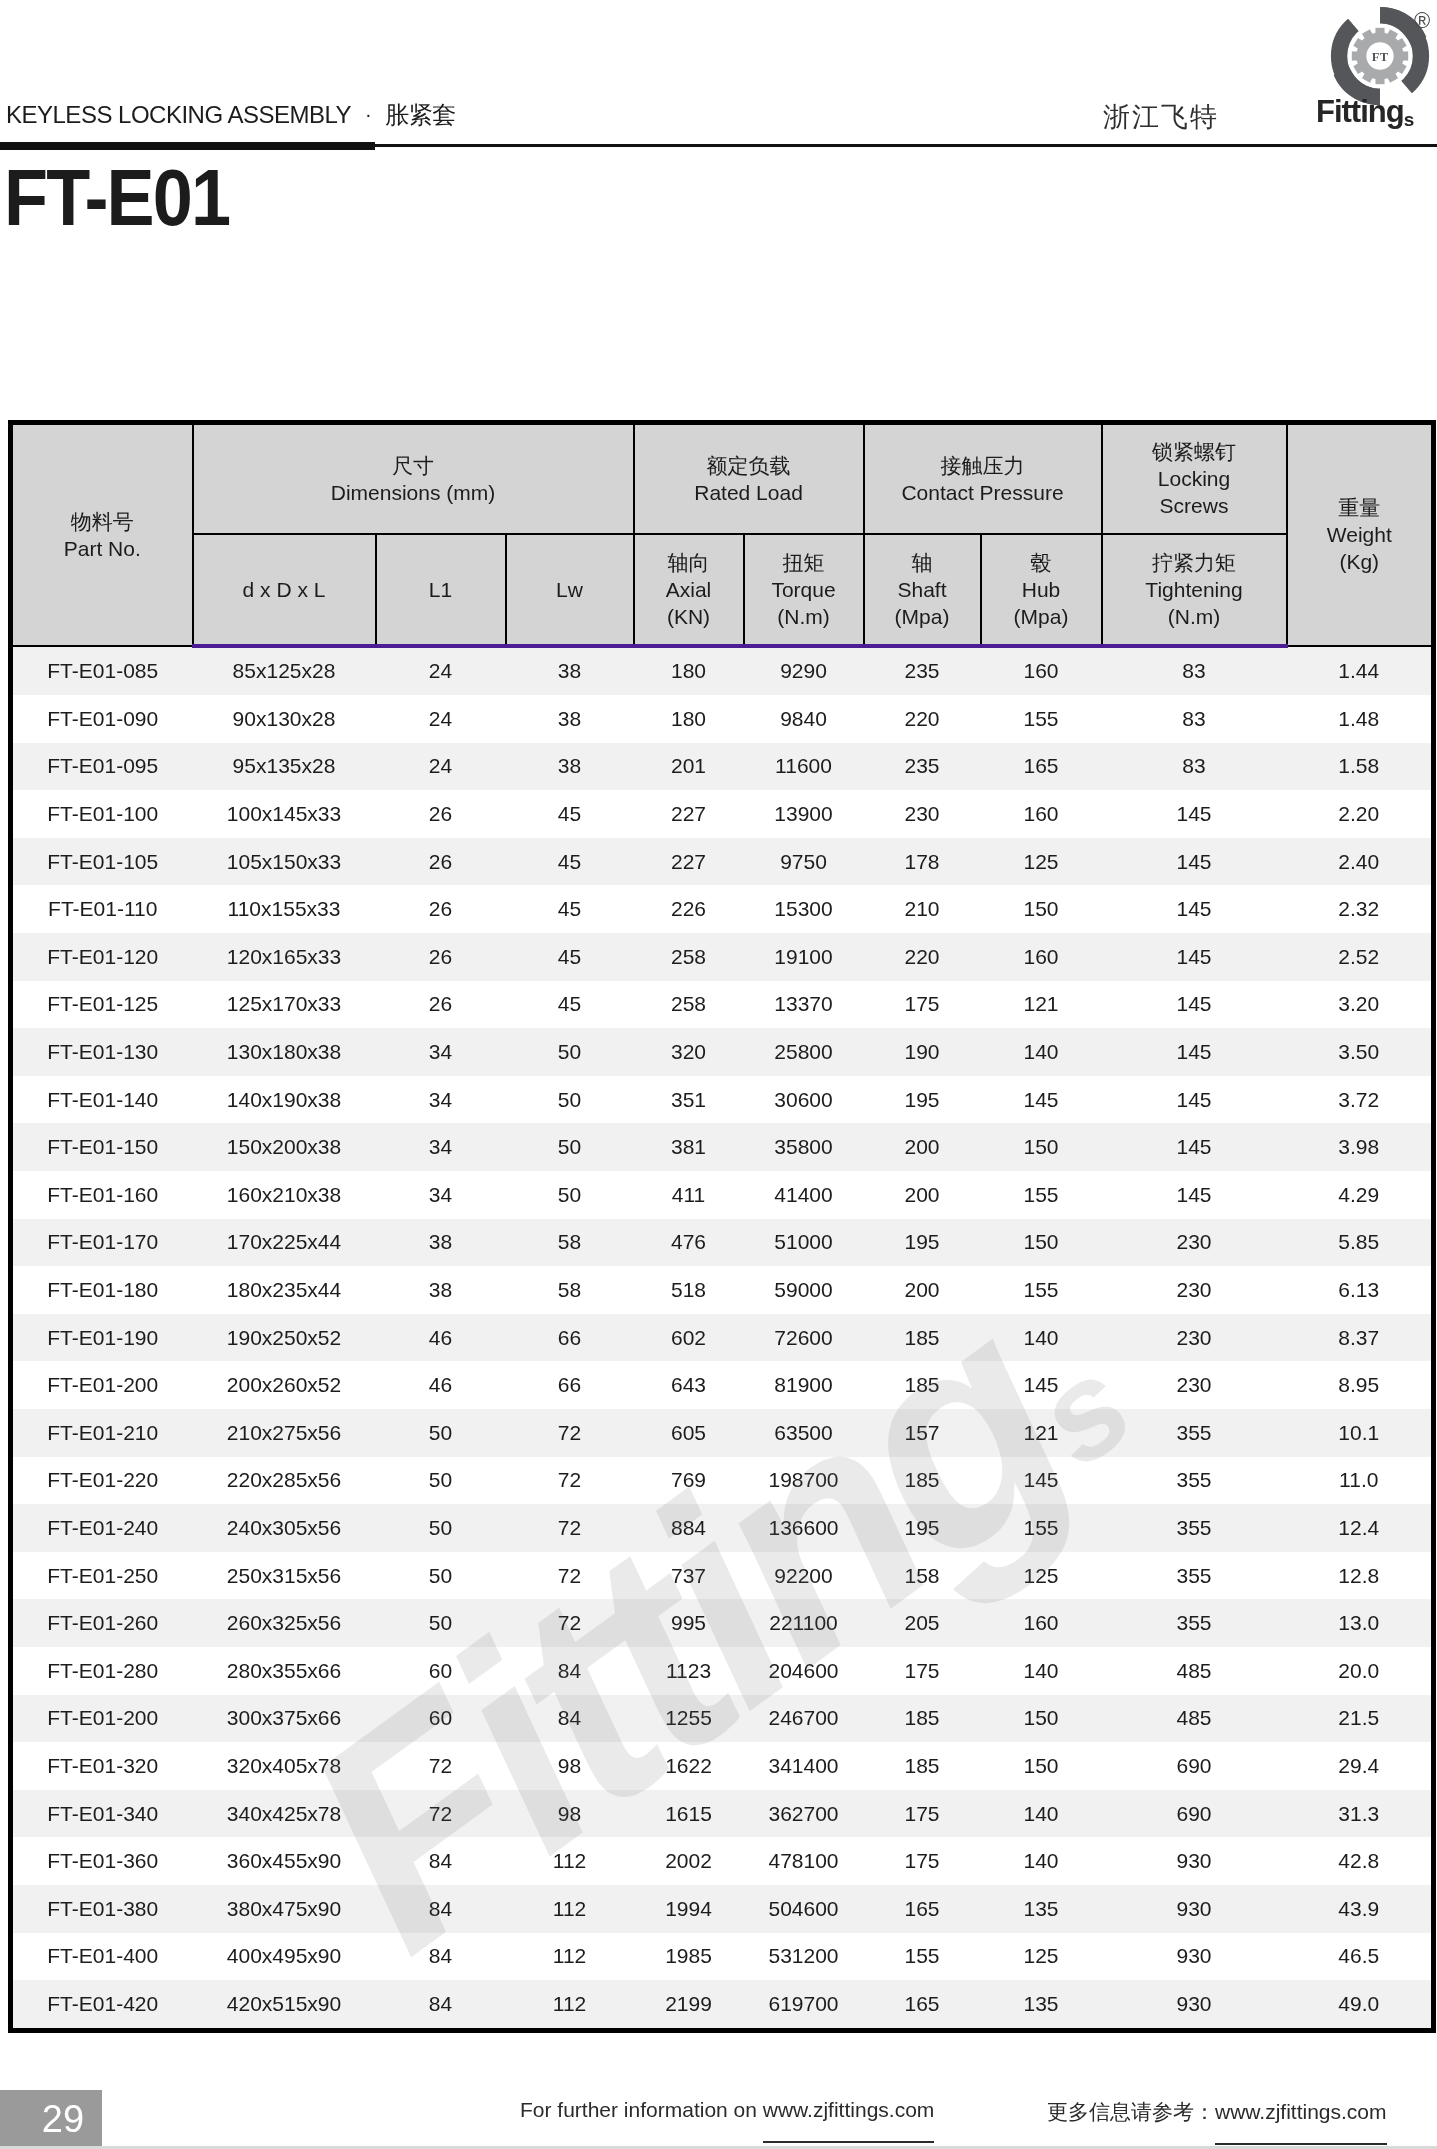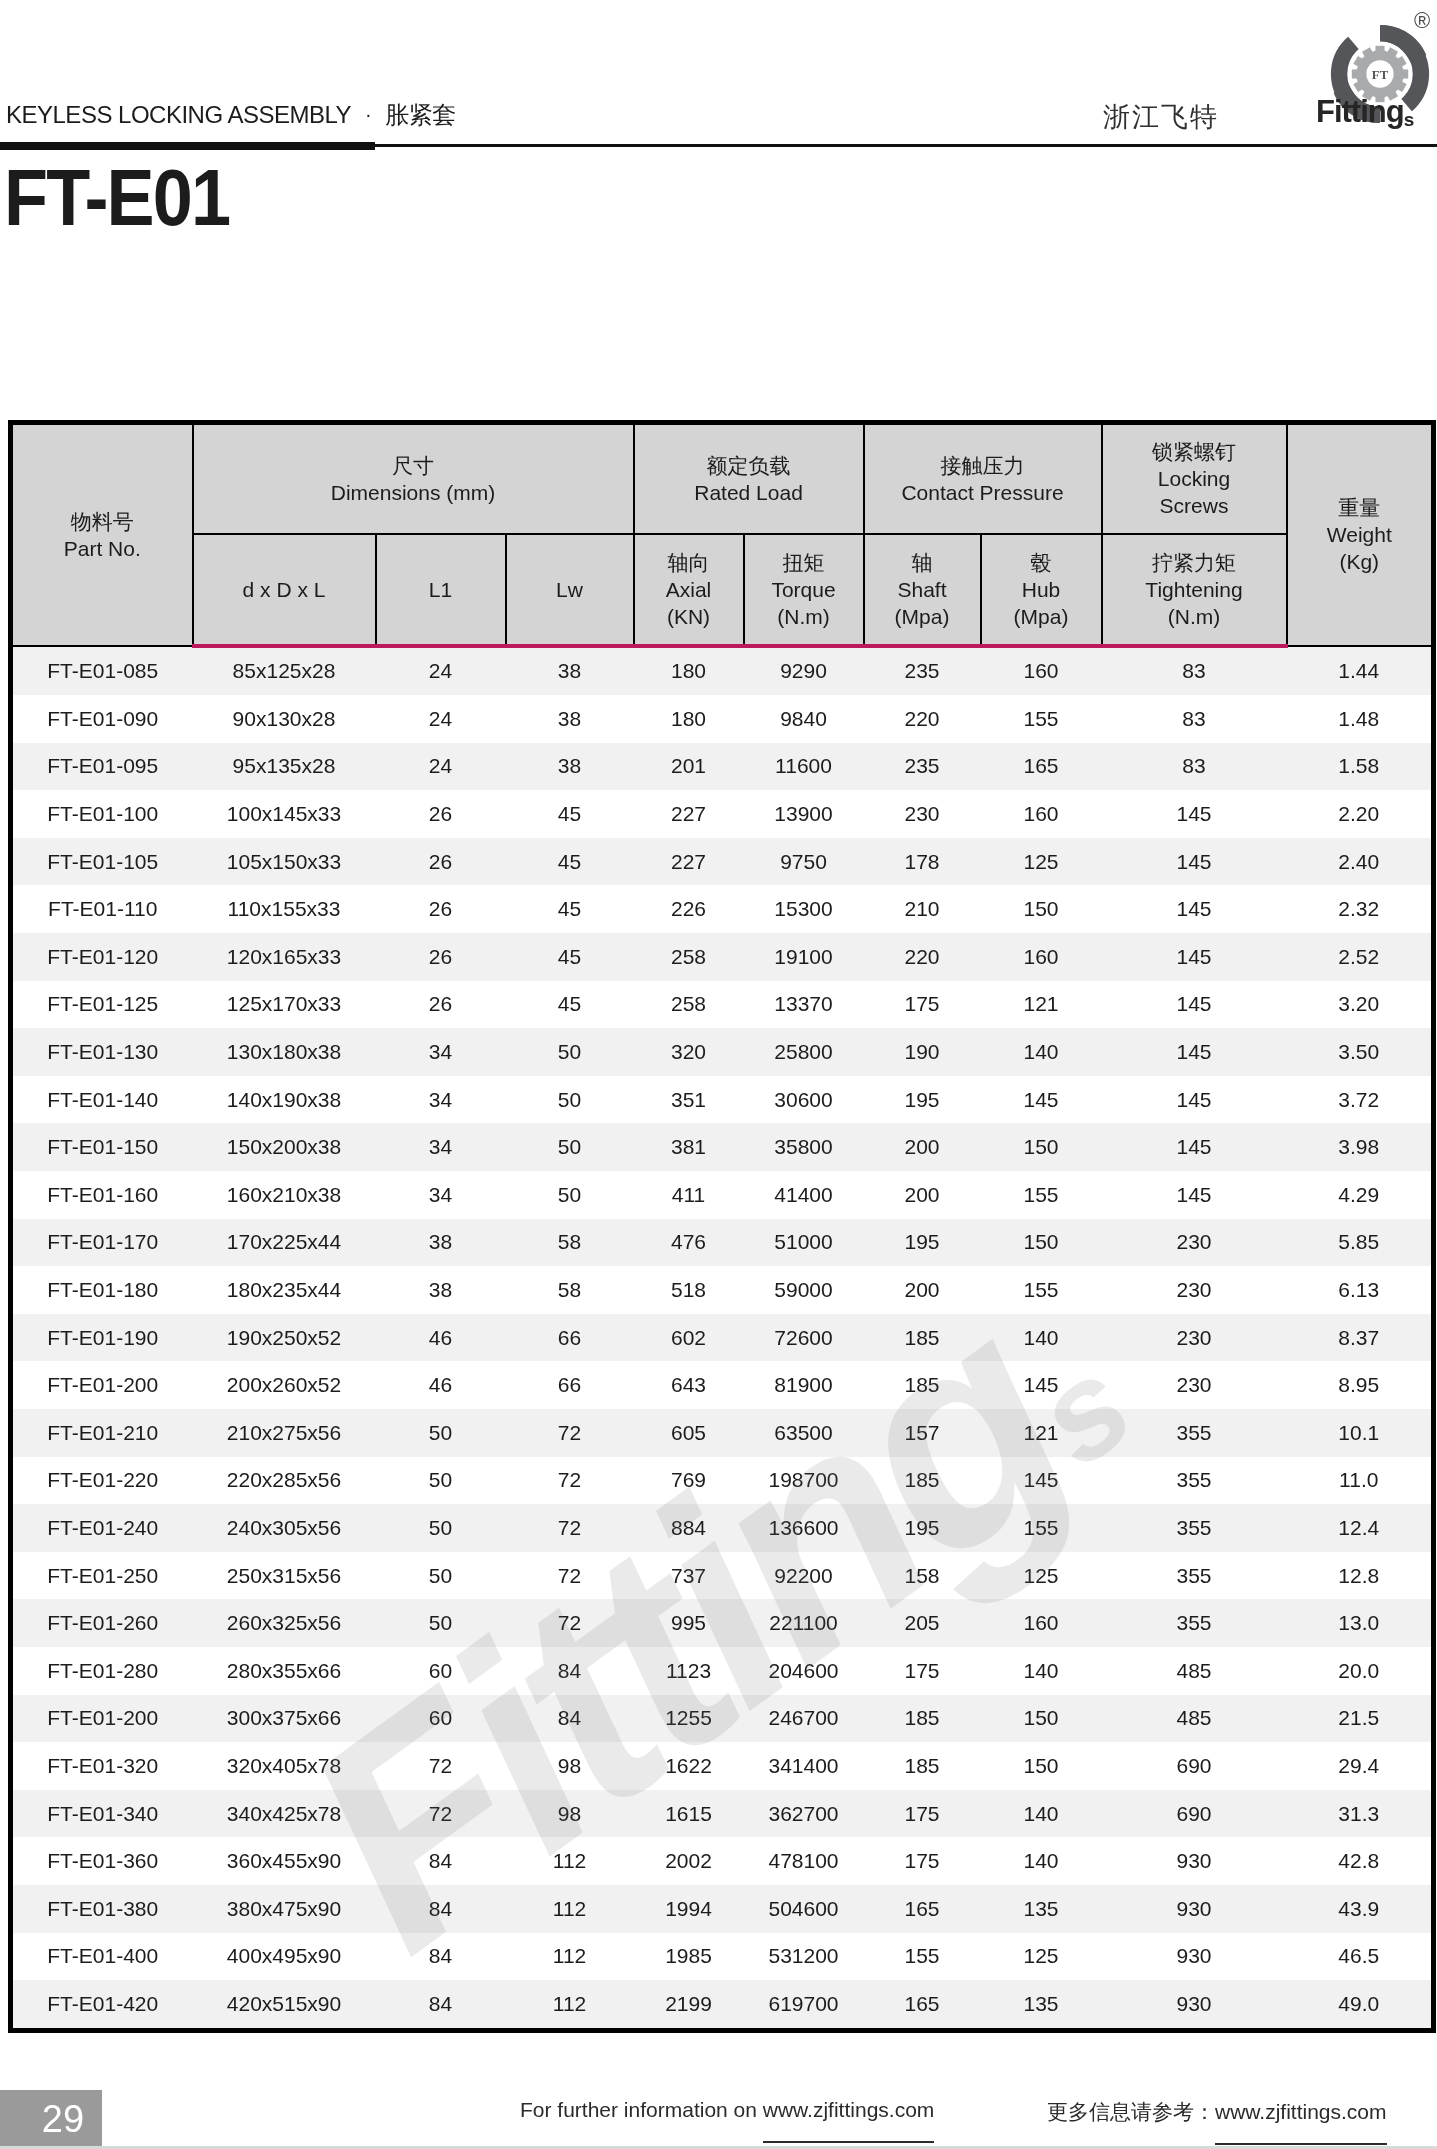--- a/index.html
+++ b/index.html
@@ -6,41 +6,41 @@
   .page {
     position:relative; width:1437px; height:2149px;
     background:#ffffff; overflow:hidden;
     font-family:"Liberation Sans", sans-serif; color:#1c1c1c;
   }
 
   
   .topic-line { position:absolute; left:6px; top:99px; font-size:24px; letter-spacing:-0.5px; white-space:nowrap; }
   .topic-line .sep { margin:0 14px; font-size:20px; vertical-align:2px; }
   .brand-zh { position:absolute; left:1103px; top:99px; font-size:27px; color:#2f2f2f; letter-spacing:2px; }
-  .logo-box { position:absolute; left:1330px; top:24px; width:100px; height:100px; }
+  .logo-box { position:absolute; left:1330px; top:6px; width:100px; height:100px; }
   .logo-reg { position:absolute; left:1414px; top:8px; font-size:22px; color:#4a4a4a; }
   .brand-en { position:absolute; left:1316px; top:94px; font-size:31px; font-weight:bold; color:#262626; letter-spacing:-1px; }
   .brand-en .sub { font-size:19px; vertical-align:-4px; }
 
   .rule { position:absolute; left:0; top:142px; width:1437px; height:8px; }
   .rule .thin { position:absolute; left:0; top:2px; width:1437px; height:3px; background:#111; }
   .rule .thick { position:absolute; left:0; top:0; width:375px; height:8px; background:#111; }
 
   .doc-title { position:absolute; left:4px; top:152px; margin:0; font-size:80px; font-weight:bold;
                letter-spacing:-2px; transform:scaleX(0.9); transform-origin:left top; }
 
   
   .table-wrap { position:absolute; left:8px; top:420px; width:1423px; }
   table.spec { width:1423px; border-collapse:collapse; table-layout:fixed;
                border:5px solid #000; }
   thead th { background:#d4d4d4; border:2px solid #000; font-weight:normal;
              font-size:21px; line-height:27px; padding:0; text-align:center; vertical-align:middle; }
   thead tr.group-row { height:111px; }
   thead tr.sub-row  { height:112px; }
-  thead tr.sub-row th { border-bottom:4px solid #be185d; }
+  thead tr.sub-row th { border-bottom:4px solid #4c1d95; }
   tbody td { height:47.6px; padding:0; text-align:center; vertical-align:middle;
              font-size:21px; border:none; }
   tbody tr:nth-child(odd)  { background:#f1f1f1; }
   tbody tr:nth-child(even) { background:#ffffff; }
 
   .watermark { position:absolute; left:0px; top:1020px; width:1400px; text-align:center;
                transform:rotate(-36deg); font-size:300px; font-weight:bold; font-style:italic;
                letter-spacing:-12px; color:#6e6e6e; opacity:0.14; z-index:5; pointer-events:none;
                white-space:nowrap; }
   .watermark .wm-sub { font-size:0.45em; }

